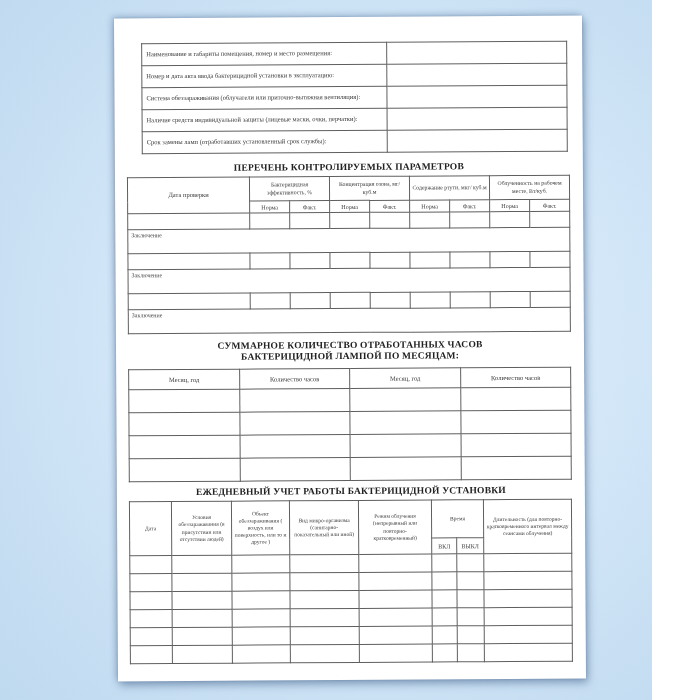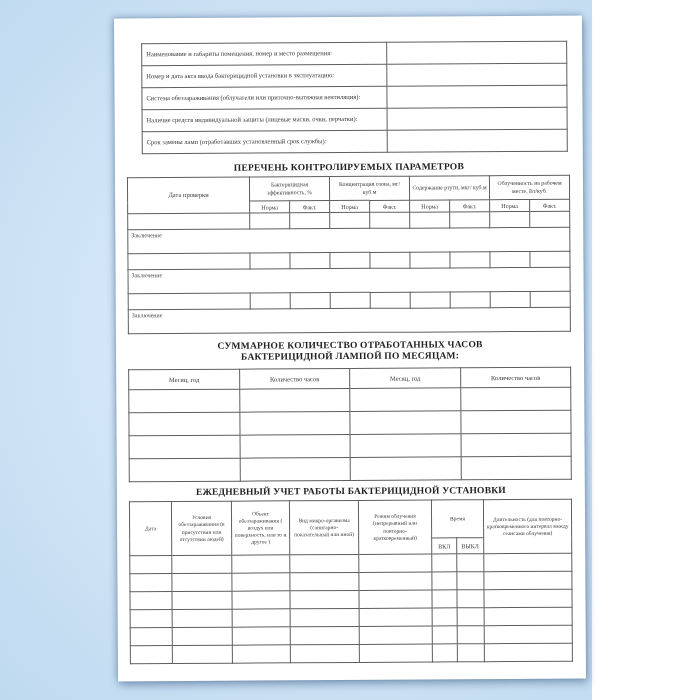--- a/index.html
+++ b/index.html
@@ -3,21 +3,21 @@
 <meta charset="utf-8">
 <style>
   * { margin:0; padding:0; box-sizing:border-box; }
   html,body { width:700px; height:700px; }
   body {
     font-family:"Liberation Serif","DejaVu Serif",serif;
     color:#3b3b3b;
     overflow:hidden;
   }
   .bg {
-    position:relative; width:592px; height:700px;
+    position:relative; width:652px; height:700px;
     background:radial-gradient(circle at 58% 48%, #e0f0fd 0%, #d3e7f8 45%, #bfd9ef 100%);
     text-decoration:underline;
   }
   .page {
     position:absolute; left:116px; top:17px; width:468px; height:663px;
     background:#ffffff;
     transform:rotate(-0.35deg);
     box-shadow:2px 4px 9px rgba(70,100,140,0.55), -2px -2px 6px rgba(70,100,140,0.30), 0 0 2px rgba(70,100,140,0.35);
   }
   table { border-collapse:collapse; table-layout:fixed; }

